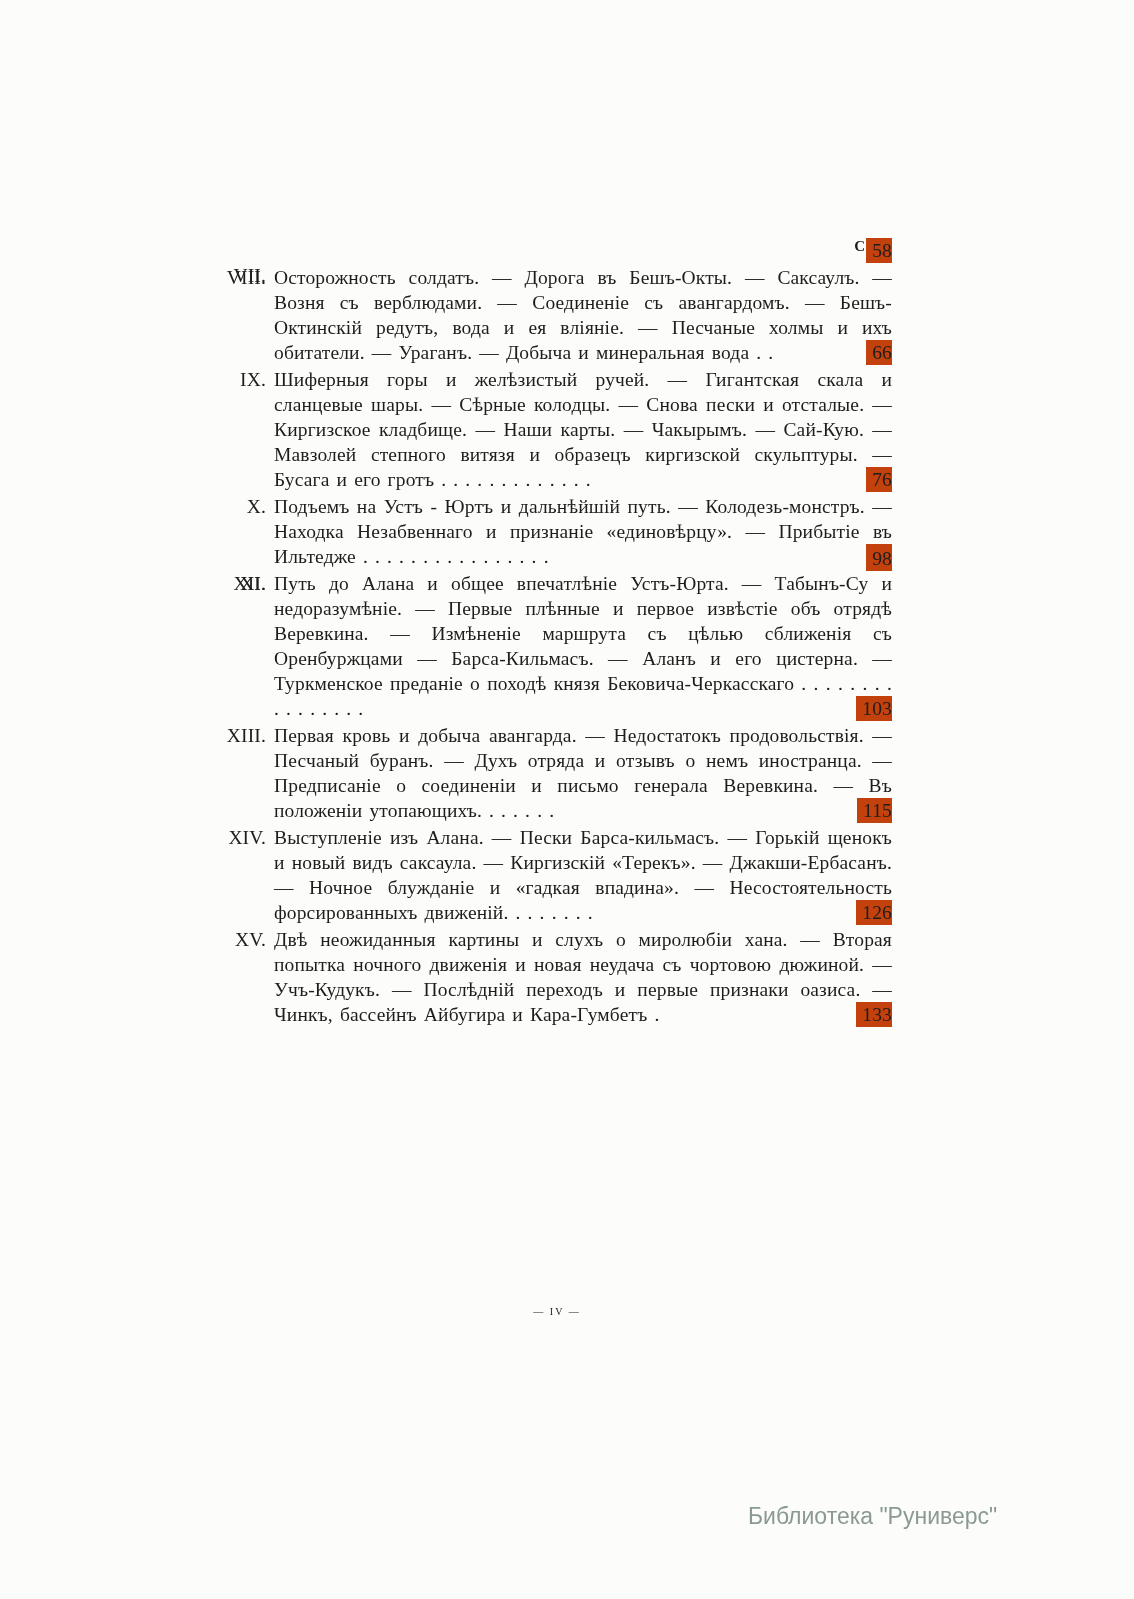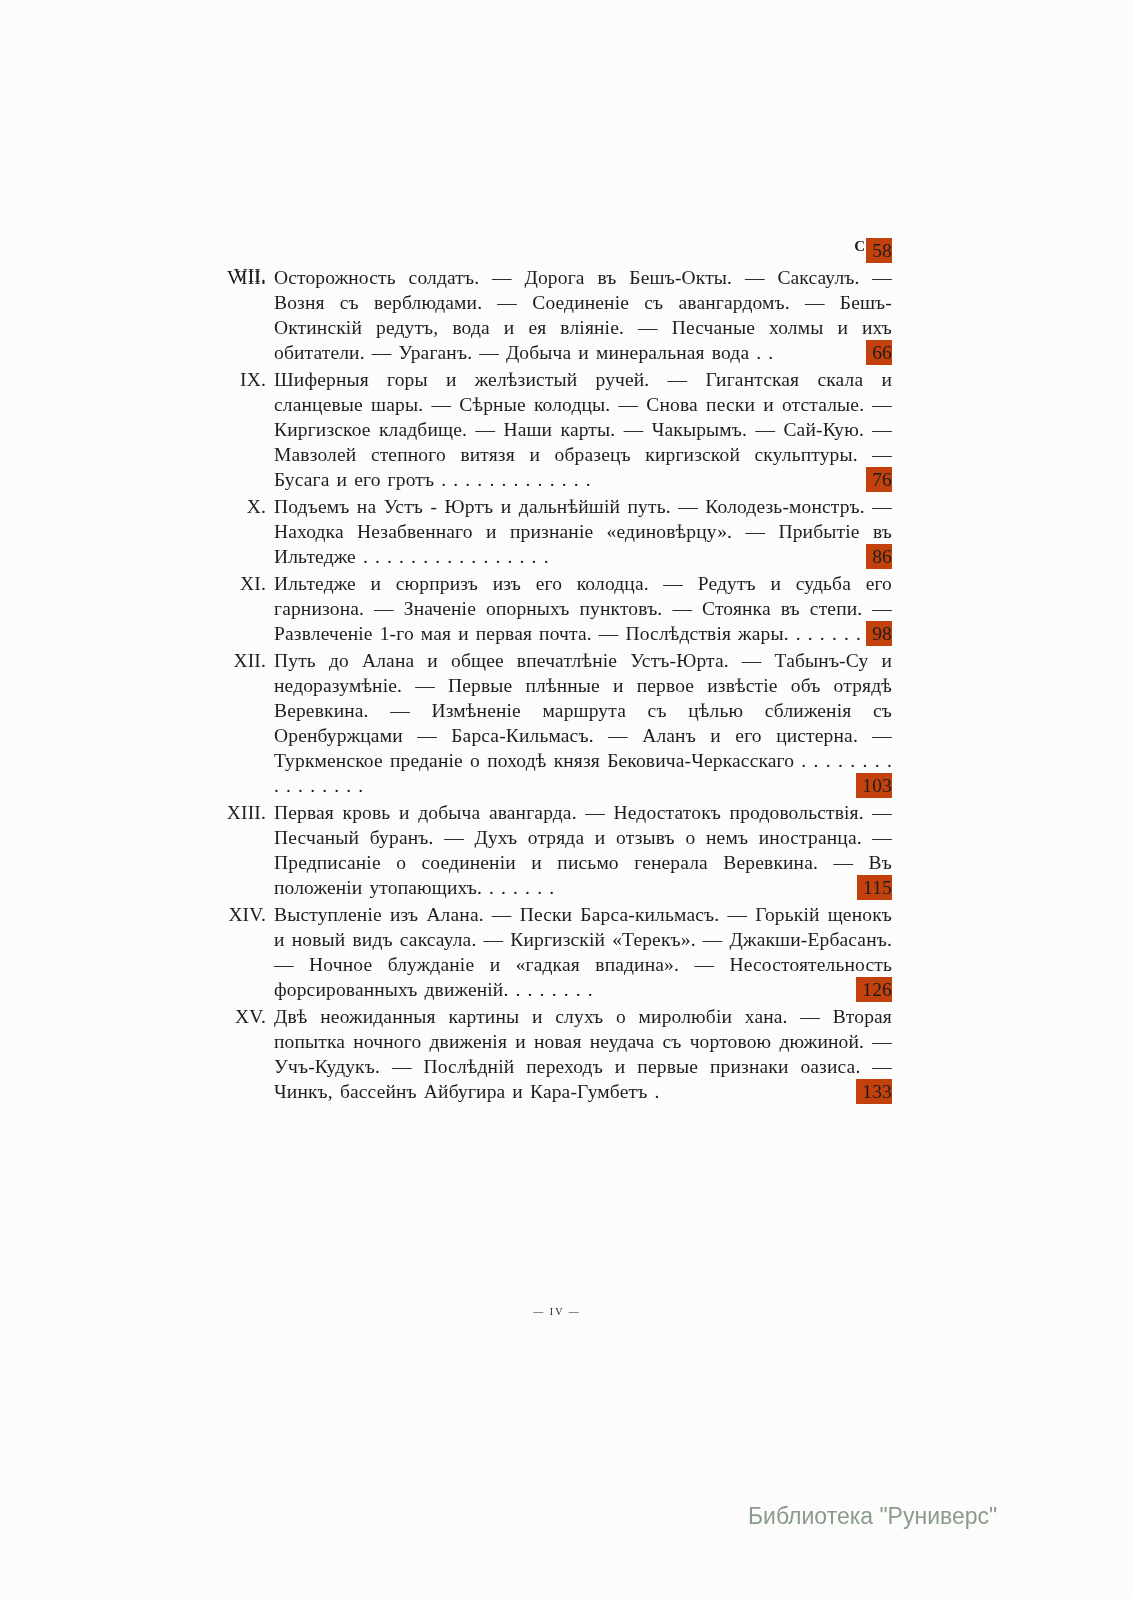--- a/index.html
+++ b/index.html
@@ -95,21 +95,21 @@
 
     <div class="entry">
       <span class="numeral">IX.</span><span class="text">Шиферныя горы и желѣзистый ручей. — Гигантская скала и сланцевые шары. — Сѣрные колодцы. — Снова пески и отсталые. — Киргизское кладбище. — Наши карты. — Чакырымъ. — Сай-Кую. — Мавзолей степного витязя и образецъ киргизской скульптуры. — Бусага и его гротъ . . . . . . . . . . . . .</span><span class="pagenum">76</span>
     </div>
 
     <div class="entry">
       <span class="numeral">X.</span><span class="text">Подъемъ на Устъ - Юртъ и дальнѣйшій путь. — Колодезь-монстръ. — Находка Незабвеннаго и признаніе «единовѣрцу». — Прибытіе въ Ильтедже . . . . . . . . . . . . . . . .</span><span class="pagenum">86</span>
     </div>
 
     <div class="entry">
-      <span class="numeral">XI.</span><span class="text">Ильтедже и сюрпризъ изъ его колодца. — Редутъ и судьба его гарнизона. — Значеніе опорныхъ пунктовъ. — Стоянка въ степи. — Развлеченіе 1-го мая и первая почта. — Послѣдствія жары. . . . . . .</span><span class="pagenum">98</span>
+      <span class="numeral">XI.</span><span class="pagenum">98</span>
     </div>
 
     <div class="entry">
       <span class="numeral">XII.</span><span class="text">Путь до Алана и общее впечатлѣніе Устъ-Юрта. — Табынъ-Су и недоразумѣніе. — Первые плѣнные и первое извѣстіе объ отрядѣ Веревкина. — Измѣненіе маршрута съ цѣлью сближенія съ Оренбуржцами — Барса-Кильмасъ. — Аланъ и его цистерна. — Туркменское преданіе о походѣ князя Бековича-Черкасскаго . . . . . . . . . . . . . . . .</span><span class="pagenum">103</span>
     </div>
 
     <div class="entry">
       <span class="numeral">XIII.</span><span class="text">Первая кровь и добыча авангарда. — Недостатокъ продовольствія. — Песчаный буранъ. — Духъ отряда и отзывъ о немъ иностранца. — Предписаніе о соединеніи и письмо генерала Веревкина. — Въ положеніи утопающихъ. . . . . . .</span><span class="pagenum">115</span>
     </div>
 

